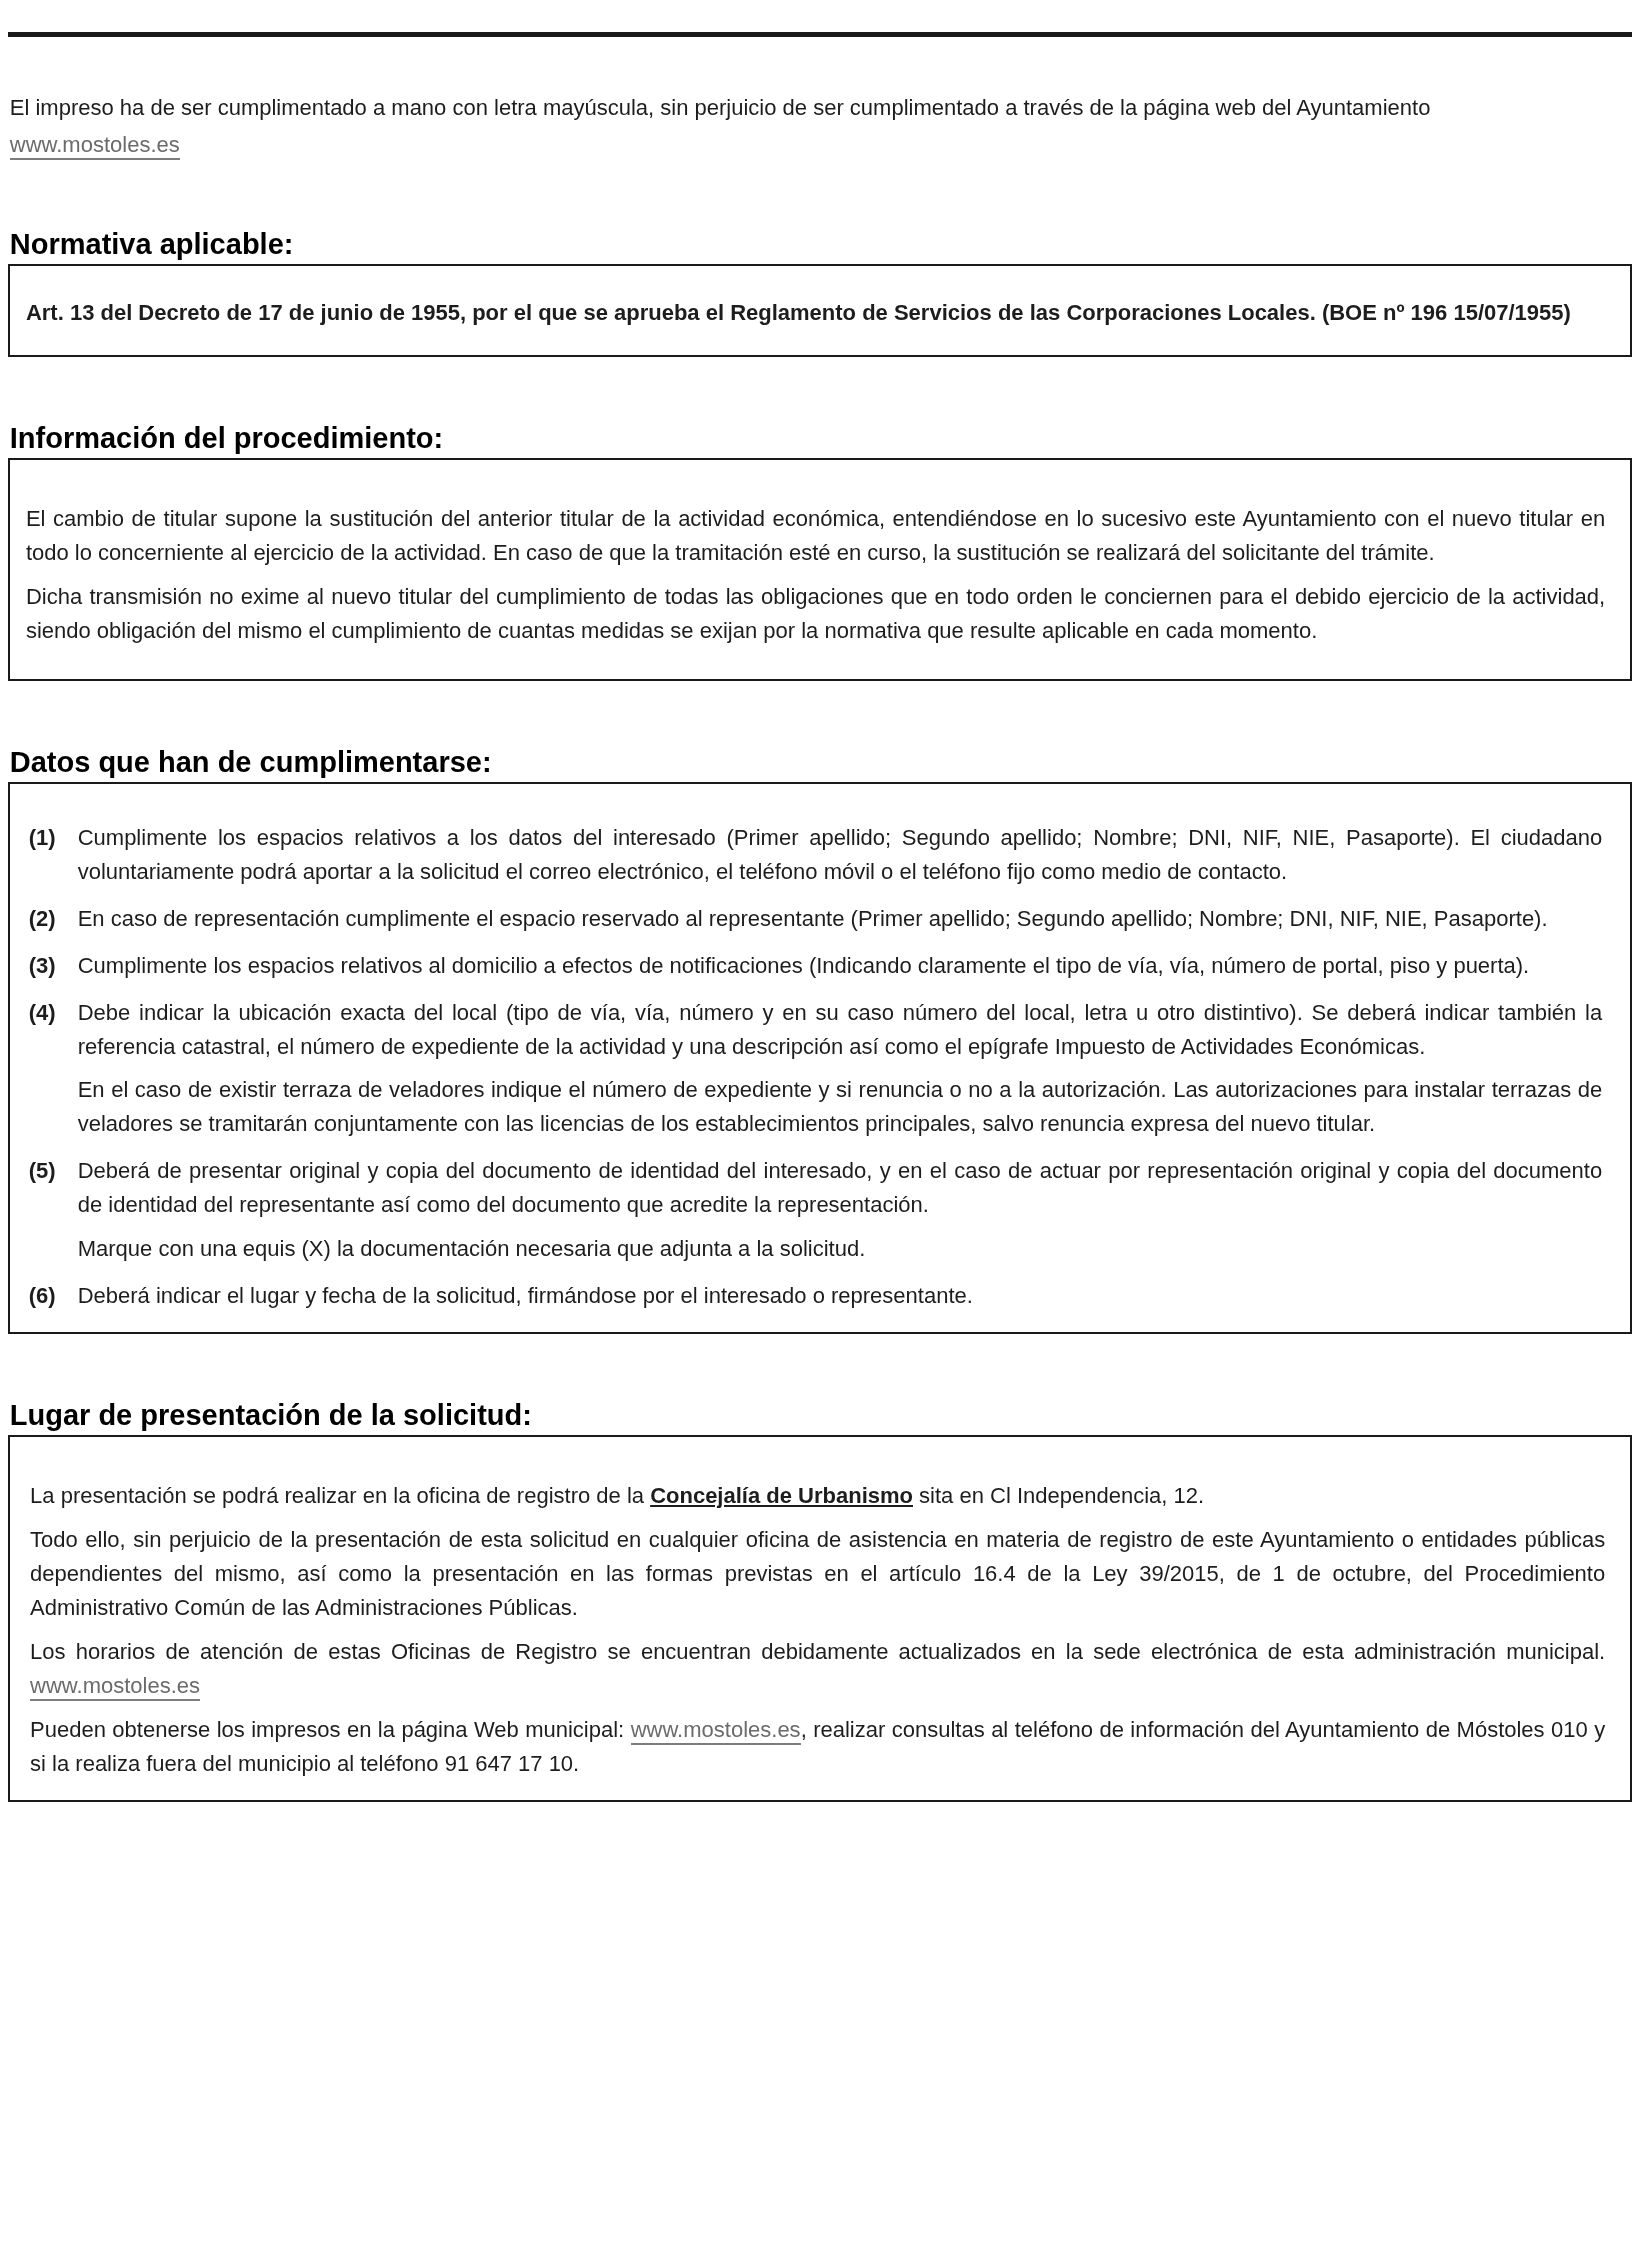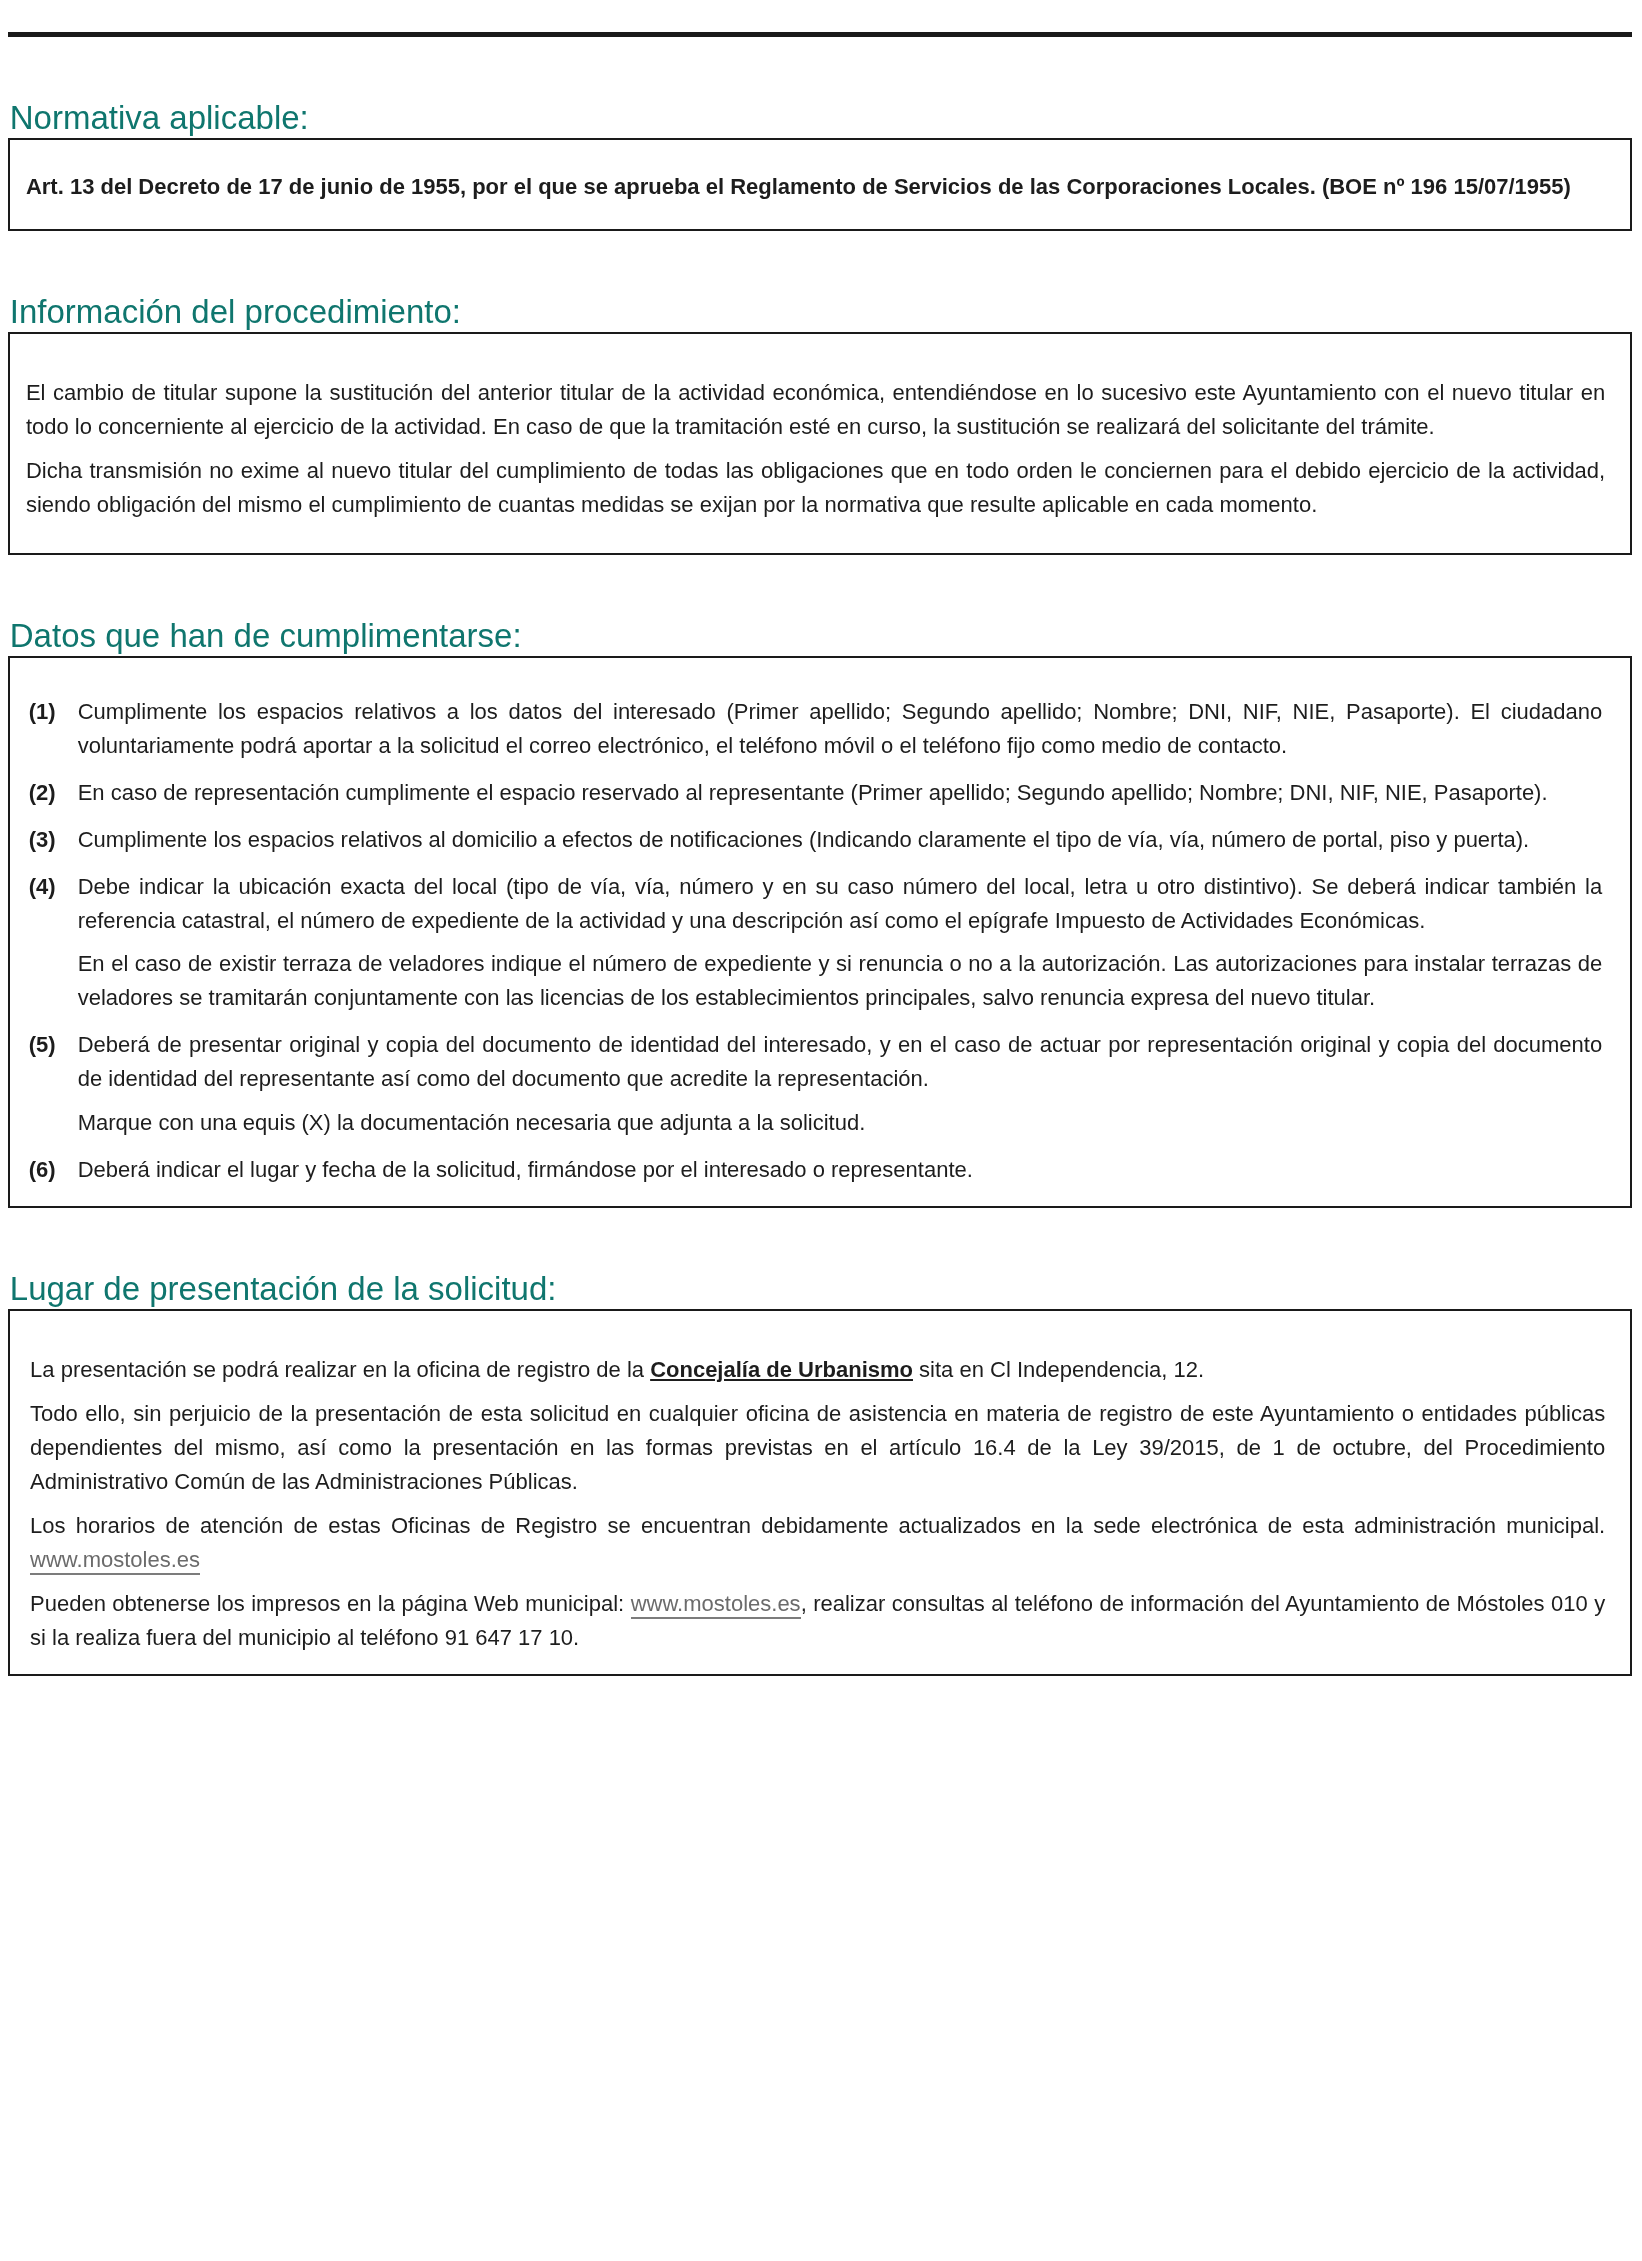--- a/index.html
+++ b/index.html
@@ -13,22 +13,22 @@
 
   .doc-title{
     font-size:26px;font-weight:bold;line-height:31px;
     margin:7px 0 0 1.4px;letter-spacing:0.1px;
   }
   .title-rule{height:4.9px;background:#1a1a1a;margin-top:21px;}
 
   .intro{font-size:22px;line-height:37px;margin:52px 0 0 1.4px;}
 
   h2.section-heading{
-    font-size:33px;font-weight:normal;line-height:28px;
-    margin:67px 0 6.3px 1.4px;color:#0f766e;
+    font-size:29px;font-weight:bold;line-height:28px;
+    margin:67px 0 6.3px 1.4px;color:#000000;
   }
   h2.first{margin-top:67px;}
 
   .box{
     border:2.8px solid #1a1a1a;
     font-size:22px;line-height:34px;
     box-sizing:border-box;
   }
   .box p{margin:0;text-align:justify;}
   .box p + p{margin-top:10px;}
@@ -55,20 +55,23 @@
   }
   .bold{font-weight:bold;text-decoration:underline;}
 </style>
 </head>
 <body>
 
 <div class="page">
 
   <div class="title-rule"></div>
 
+  <p class="intro"><span>El impreso ha de ser cumplimentado a mano con letra mayúscula, sin perjuicio de ser cumplimentado a través de la página web del Ayuntamiento</span><br>
+    <a class="link">www.mostoles.es</a>
+  </p>
 
   <h2 class="section-heading first">Normativa aplicable:</h2>
   <div class="box box-normativa plainalign">
     <p>Art. 13 del Decreto de 17 de junio de 1955, por el que se aprueba el Reglamento de Servicios de las Corporaciones Locales. (BOE nº 196 15/07/1955)</p>
   </div>
 
   <h2 class="section-heading">Información del procedimiento:</h2>
   <div class="box box-info">
     <p>El cambio de titular supone la sustitución del anterior titular de la actividad económica, entendiéndose en lo sucesivo este Ayuntamiento con el nuevo titular en todo lo concerniente al ejercicio de la actividad. En caso de que la tramitación esté en curso, la sustitución se realizará del solicitante del trámite.</p>
     <p>Dicha transmisión no exime al nuevo titular del cumplimiento de todas las obligaciones que en todo orden le conciernen para el debido ejercicio de la actividad, siendo obligación del mismo el cumplimiento de cuantas medidas se exijan por la normativa que resulte aplicable en cada momento.</p>

